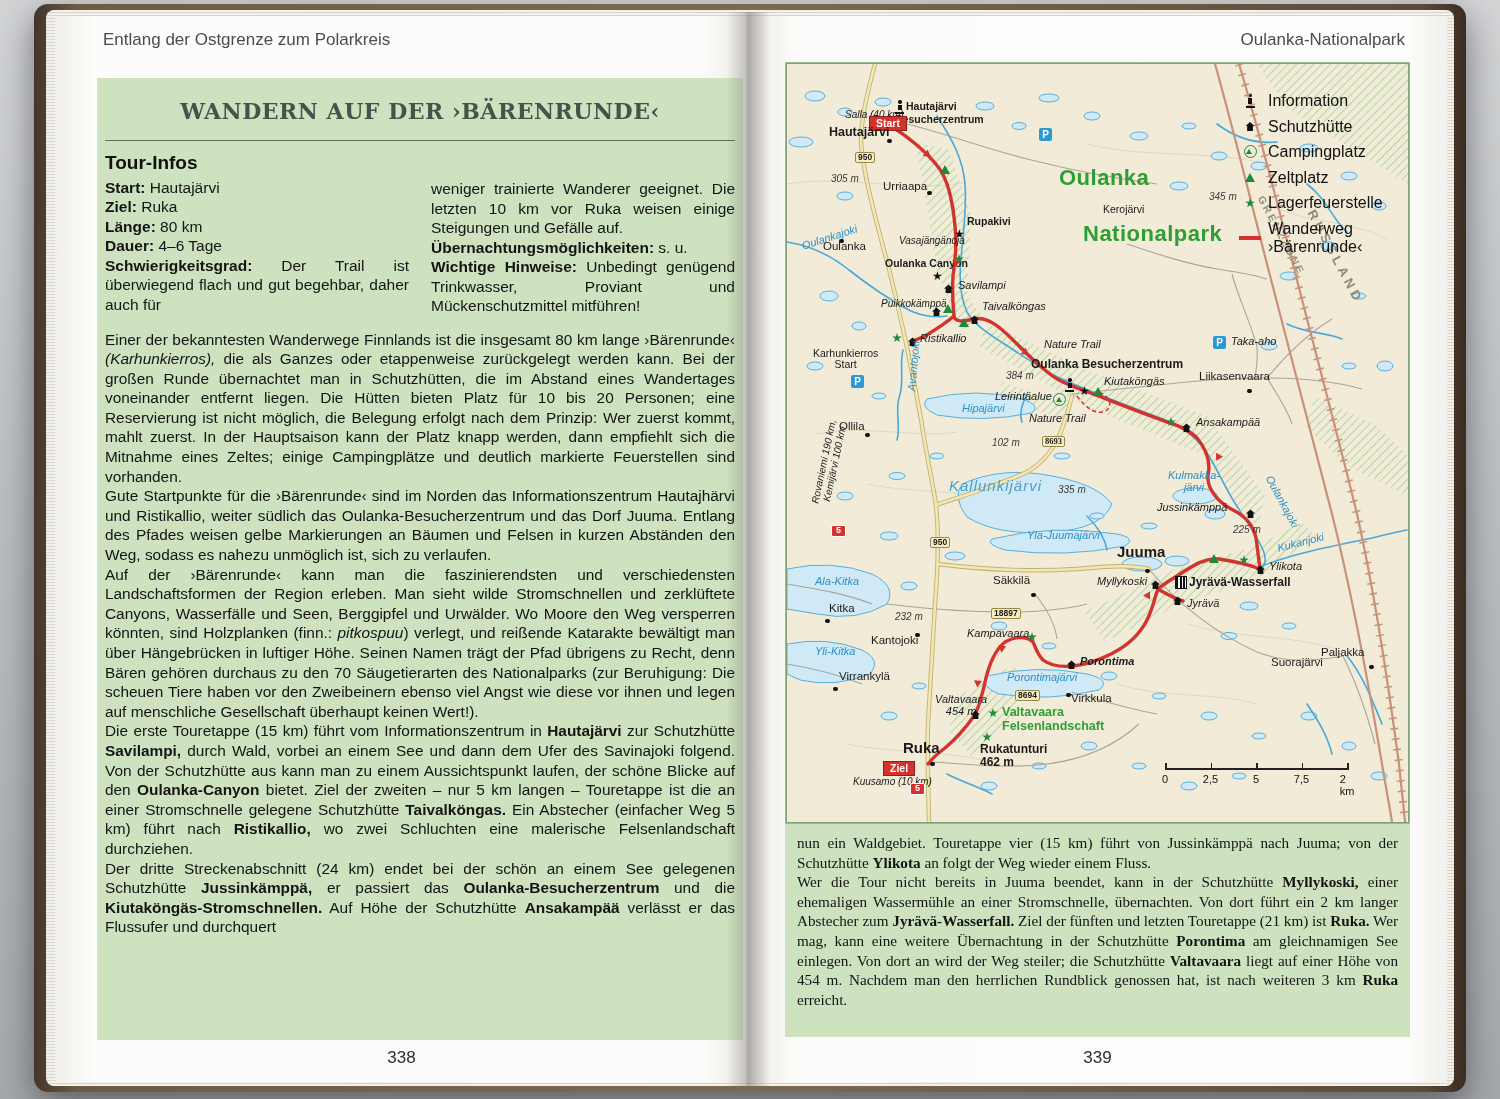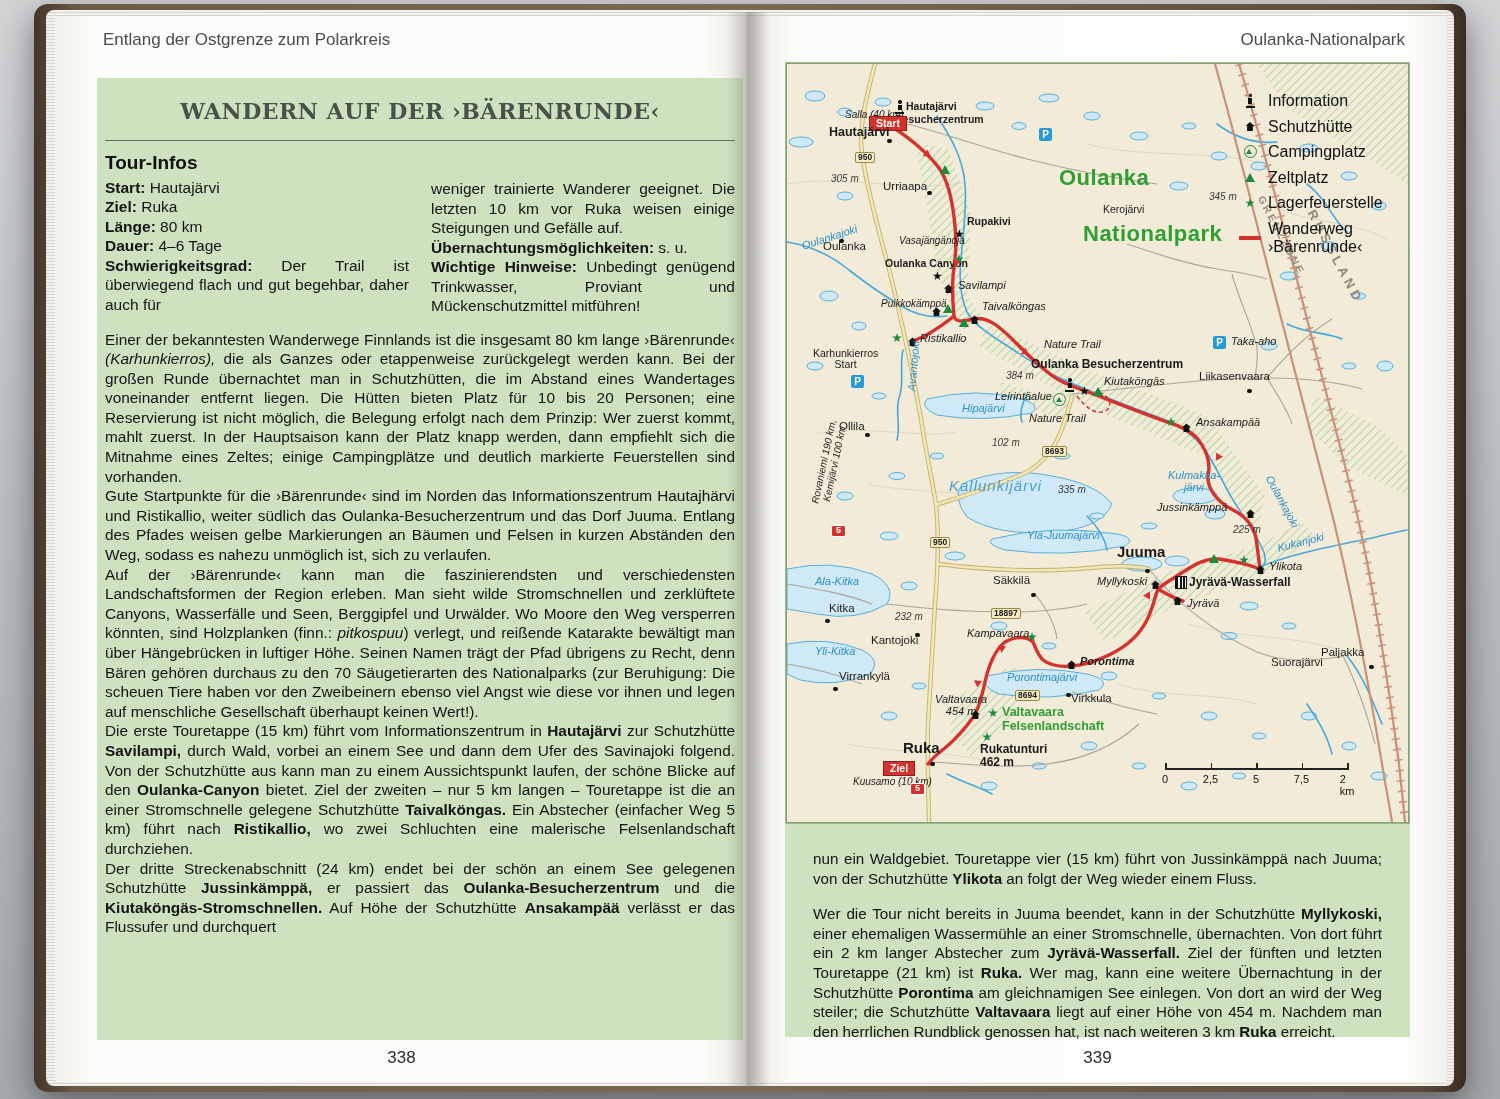--- a/index.html
+++ b/index.html
@@ -36,21 +36,21 @@
   .tour .col{flex:1;}
   .tour h3{margin:0 0 5px 0;font-size:19px;color:#111;}
   .ti-line{text-align:justify;}
   .bodytext{padding:14px 8px 0 8px;font-size:15.4px;line-height:19.6px;color:#141414;}
   .bodytext p{margin:0;text-align:justify;}
   .b{font-weight:bold;}
   .i{font-style:italic;}
   .t{}
   
   .rtext{padding:9px 12px 0 12px;font-size:15.2px;line-height:19.6px;color:#141414;}
-  .rtext p{margin:16px;text-align:justify;}
+  .rtext p{margin:0;text-align:justify;font-family:Liberation Serif, serif;}
   
   .map-frame{margin:2px;width:621px;height:758px;position:relative;box-shadow:0 0 0 1.6px #7fa071;
     background:#f1ebd8;overflow:hidden;}
   .map-frame svg{position:absolute;left:0;top:0;}
   #map-labels{position:absolute;left:0;top:0;width:621px;height:758px;}
   .ml{position:absolute;font-size:11.5px;color:#1a1a1a;white-space:nowrap;line-height:1.08;}
   .ml.town{font-size:11.5px;}
   .ml.town-sm{font-size:10.5px;}
   .ml.town-bold{font-weight:bold;font-size:12.5px;}
   .ml.town-big{font-weight:bold;font-size:15px;}
@@ -349,21 +349,21 @@
             <div class="ml " style="left: 306px; top: 321px;"><span class="mi tent" style="margin-right: 0px;"></span></div>
             <div class="ml it" style="left: 317px; top: 312px;"><span>Kiutaköngäs</span></div>
             <div class="ml it" style="left: 242px; top: 349px;"><span>Nature Trail</span></div>
             <div class="ml town" style="left: 412px; top: 306px;"><span>Liikasenvaara</span></div>
             <div class="ml " style="left: 460px; top: 320px;"><span class="mi dot" style="margin-right: 0px;"></span></div>
             <div class="ml " style="left: 426px; top: 272px;"><span class="mi park" style="margin-right: 0px;">P</span></div>
             <div class="ml it" style="left: 444px; top: 272px;"><span>Taka-aho</span></div>
             <div class="ml town" style="left: 52px; top: 356px;"><span>Ollila</span></div>
             <div class="ml " style="left: 78px; top: 364px;"><span class="mi dot" style="margin-right: 0px;"></span></div>
             <div class="ml elev" style="left: 205px; top: 374px;"><span>102 m</span></div>
-            <div class="ml badge-road" style="left: 255px; top: 382px;"><span>8693</span></div>
+            <div class="ml badge-road" style="left: 255px; top: 372px; font-family: Liberation Serif, serif;"><span>8693</span></div>
             <div class="ml water-big" style="left: 162px; top: 414px;"><span>Kallunkijärvi</span></div>
             <div class="ml elev" style="left: 271px; top: 421px;"><span>335 m</span></div>
             <div class="ml " style="left: 379px; top: 351px;"><span class="mi fire" style="margin-right: 0px;"></span></div>
             <div class="ml " style="left: 395px; top: 357px;"><span class="mi hut" style="margin-right: 0px;"></span></div>
             <div class="ml it" style="left: 409px; top: 353px;"><span>Ansakampää</span></div>
             <div class="ml water ctrblk" style="left: 381px; top: 406px;"><span>Kulmakka-</span><br><span>järvi</span></div>
             <div class="ml it" style="left: 370px; top: 438px;"><span>Jussinkämppä</span></div>
             <div class="ml " style="left: 459px; top: 443px;"><span class="mi hut" style="margin-right: 0px;"></span></div>
             <div class="ml water" style="left: 466px; top: 432px; transform: rotate(62deg);"><span>Oulankajoki</span></div>
             <div class="ml elev" style="left: 446px; top: 461px;"><span>225 m</span></div>

